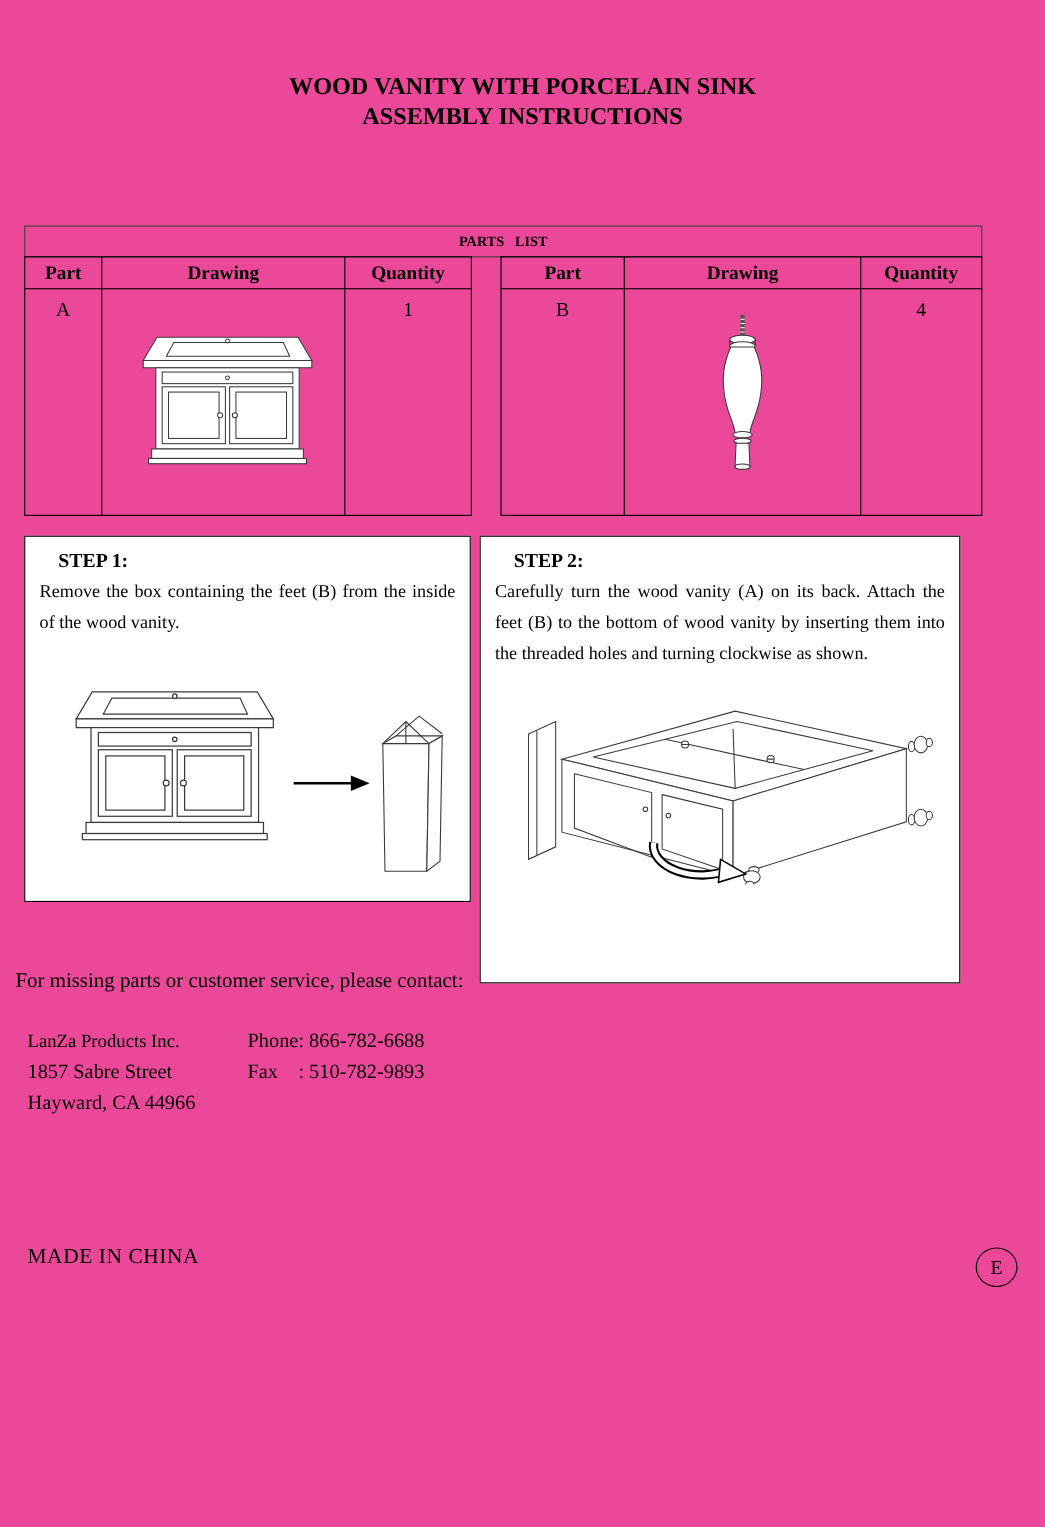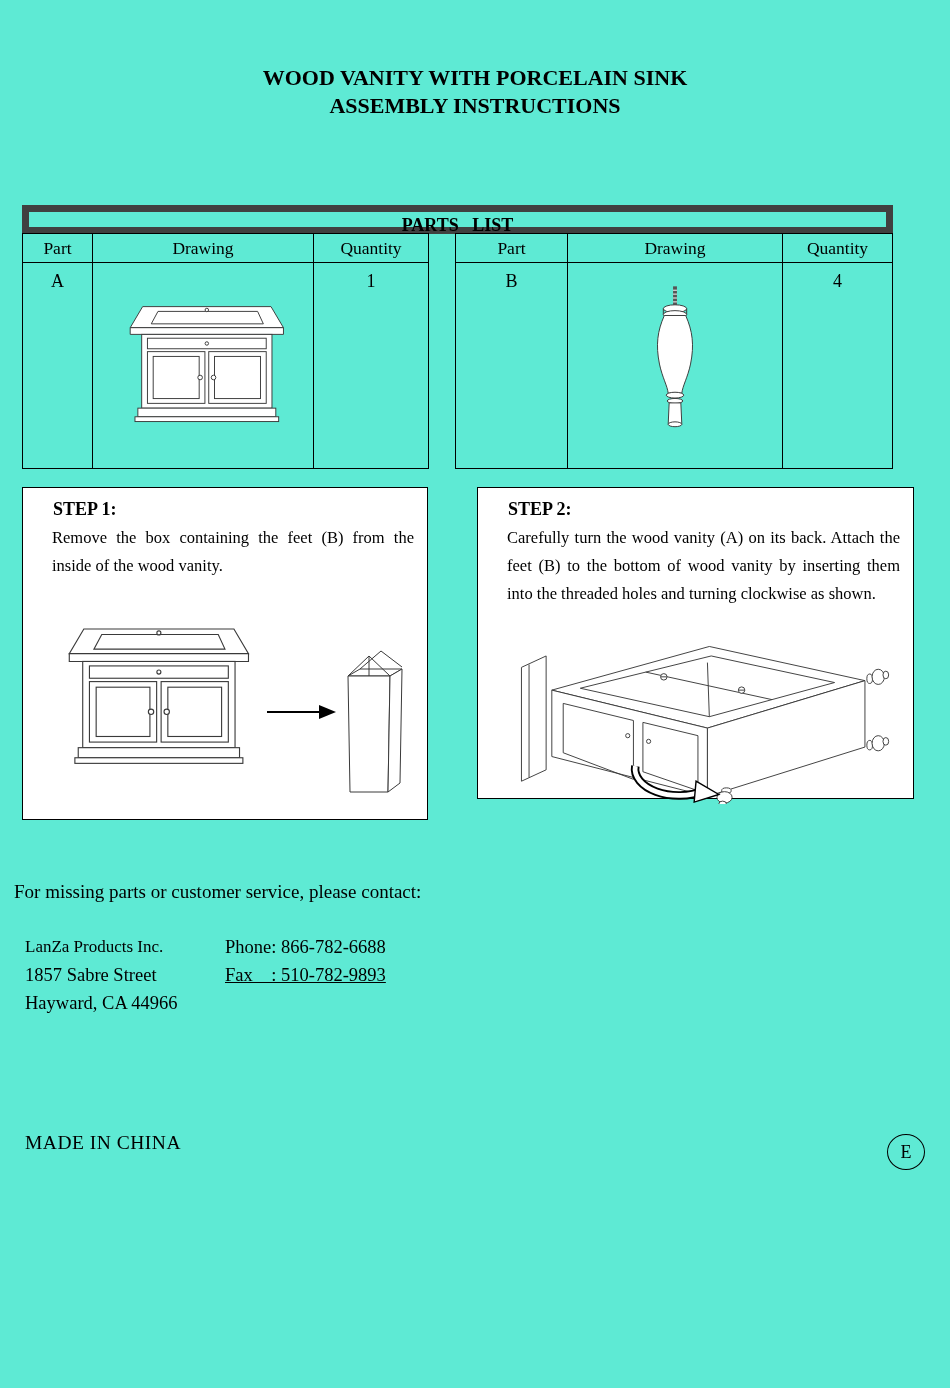--- a/index.html
+++ b/index.html
@@ -1,61 +1,61 @@
 <!DOCTYPE html>
 <html><head>
 <meta charset="utf-8">
 <style>
   html, body { margin:0; padding:0; background:#ffffff; }
   .page {
     position:relative; width:950px; height:1388px; margin:0 auto;
-    background:#5eead4; color:#000;
+    background:#ec4899; color:#000;
     font-family:"Liberation Serif","DejaVu Serif",serif;
     overflow:hidden;
   }
   .pre { white-space:pre; }
 
   
   .title-block { position:absolute; top:64px; left:0; width:100%; text-align:center; }
   .title-line { font-weight:bold; font-size:22px; line-height:28px; }
 
   
   .parts { position:absolute; left:22px; top:205px; width:871px; }
   .parts-title {
-    box-sizing:border-box; border:7px solid #404040; height:29px;
-    text-align:center; font-weight:bold; font-size:18px; line-height:27px;
+    box-sizing:border-box; border:1px solid #404040; height:29px;
+    text-align:center; font-weight:bold; font-size:13px; line-height:27px;
   }
   .parts-body { display:flex; justify-content:space-between; margin-top:-1px; }
   table.ptable { border-collapse:collapse; table-layout:fixed; }
   .ptable th, .ptable td { border:1px solid #000; padding:0; }
-  .ptable th { height:28px; font-size:17.5px; font-weight:normal; text-align:center; font-family:inherit; }
+  .ptable th { height:28px; font-size:17.5px; font-weight:bold; text-align:center; font-family:inherit; }
   .ptable td { height:197px; text-align:center; }
   td.cell-letter { vertical-align:top; font-size:18px; padding-top:8px; }
   td.cell-drawing { vertical-align:middle; }
 
   
   .step {
     position:absolute; top:487px; box-sizing:border-box; border:1px solid #000;
     padding:8px 13px; background:#fff;
   }
   .step1 { left:22px;  width:406px; height:333px; }
-  .step2 { left:477px; width:437px; height:312px; }
+  .step2 { left:436px; width:437px; height:407px; }
   .step-label { display:block; font-weight:bold; font-size:18px; line-height:26px;margin-left:17px; }
-  .step-text { margin:2px 0 0 16px; font-size:16.5px; line-height:28px; text-align:justify; }
+  .step-text { margin:2px 0 0 0; font-size:16.5px; line-height:28px; text-align:justify; }
   .step-fig { text-align:left; }
   .step1 .step-fig { margin-top:26px; }
   .step2 .step-fig { margin-top:10px; margin-left:2px; }
 
   
   .contact-intro { position:absolute; left:14px; top:881px; font-size:19px; }
   .contact-company { position:absolute; left:25px;  top:937px; font-size:17px; }
   .contact-street  { position:absolute; left:25px;  top:965px; font-size:18.5px; }
   .contact-city    { position:absolute; left:25px;  top:993px; font-size:18.5px; }
   .contact-phone   { position:absolute; left:225px; top:937px; font-size:18.5px; }
-  .contact-fax     { position:absolute; left:225px; top:965px; font-size:18.5px;text-decoration:underline; }
+  .contact-fax     { position:absolute; left:225px; top:965px; font-size:18.5px; }
 
   
   .made-in { position:absolute; left:25px; top:1132px; font-size:19.5px; letter-spacing:0.5px; }
   .page-badge {
     position:absolute; left:887px; top:1134px; width:38px; height:36px;
     box-sizing:border-box; border:1px solid #000; border-radius:50%;
     text-align:center; line-height:34px; font-size:18px;
   }
 
   svg { display:block; }

